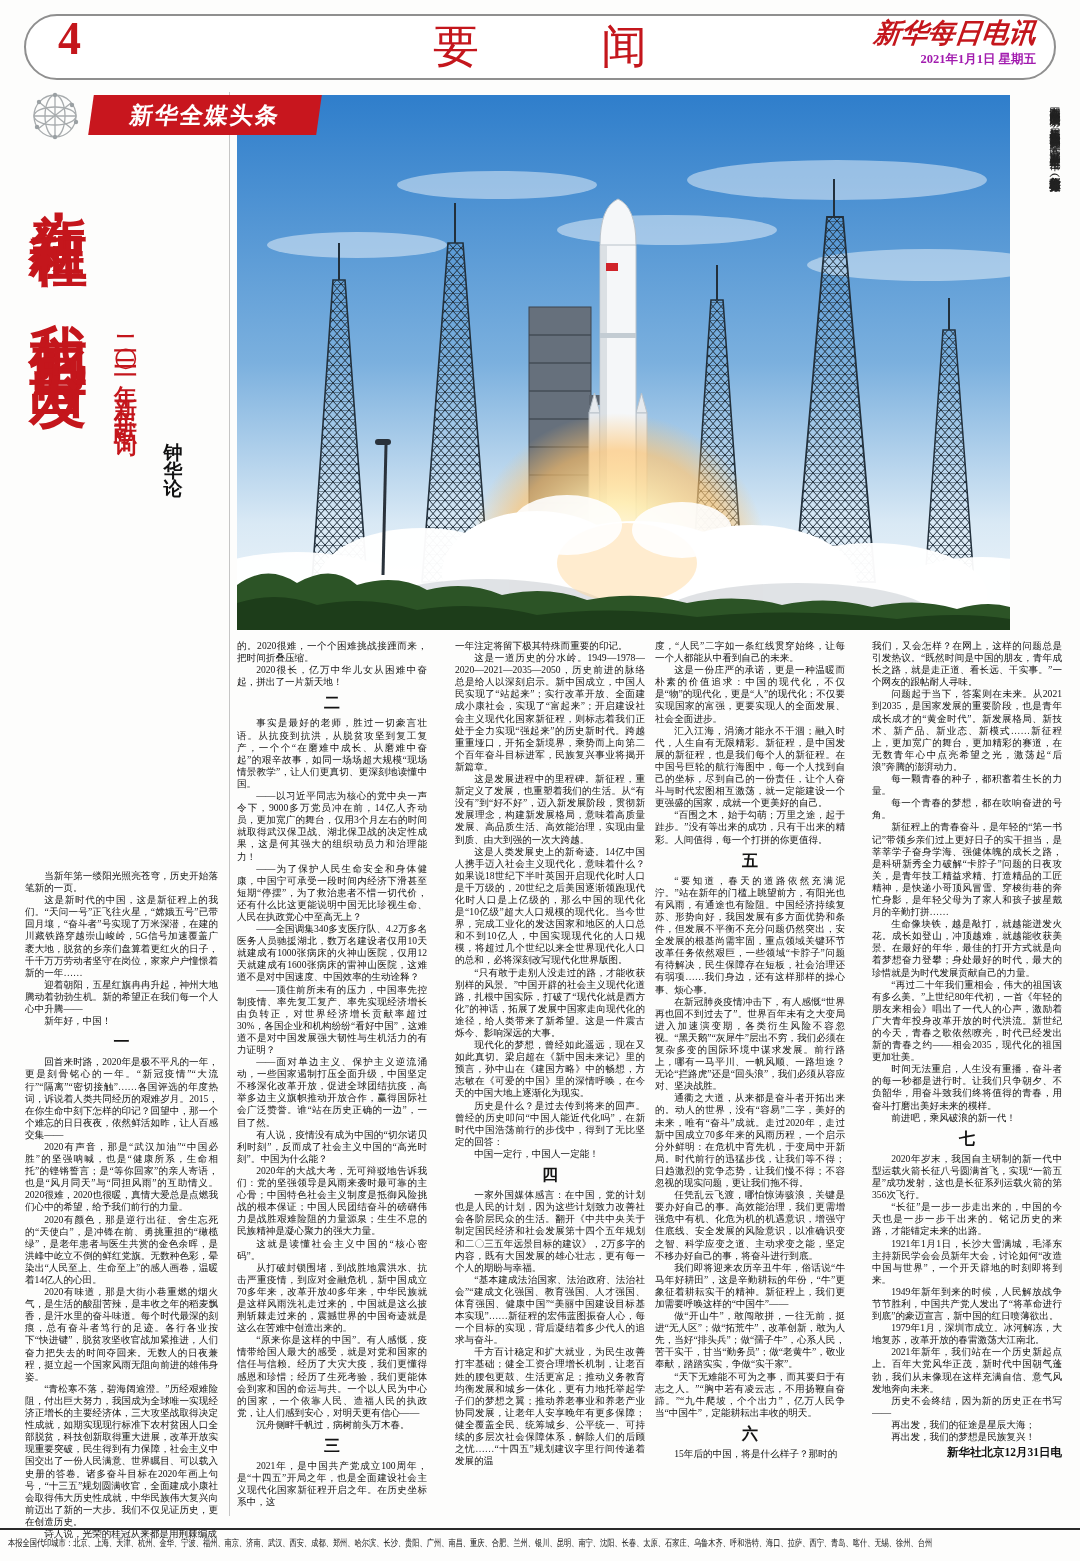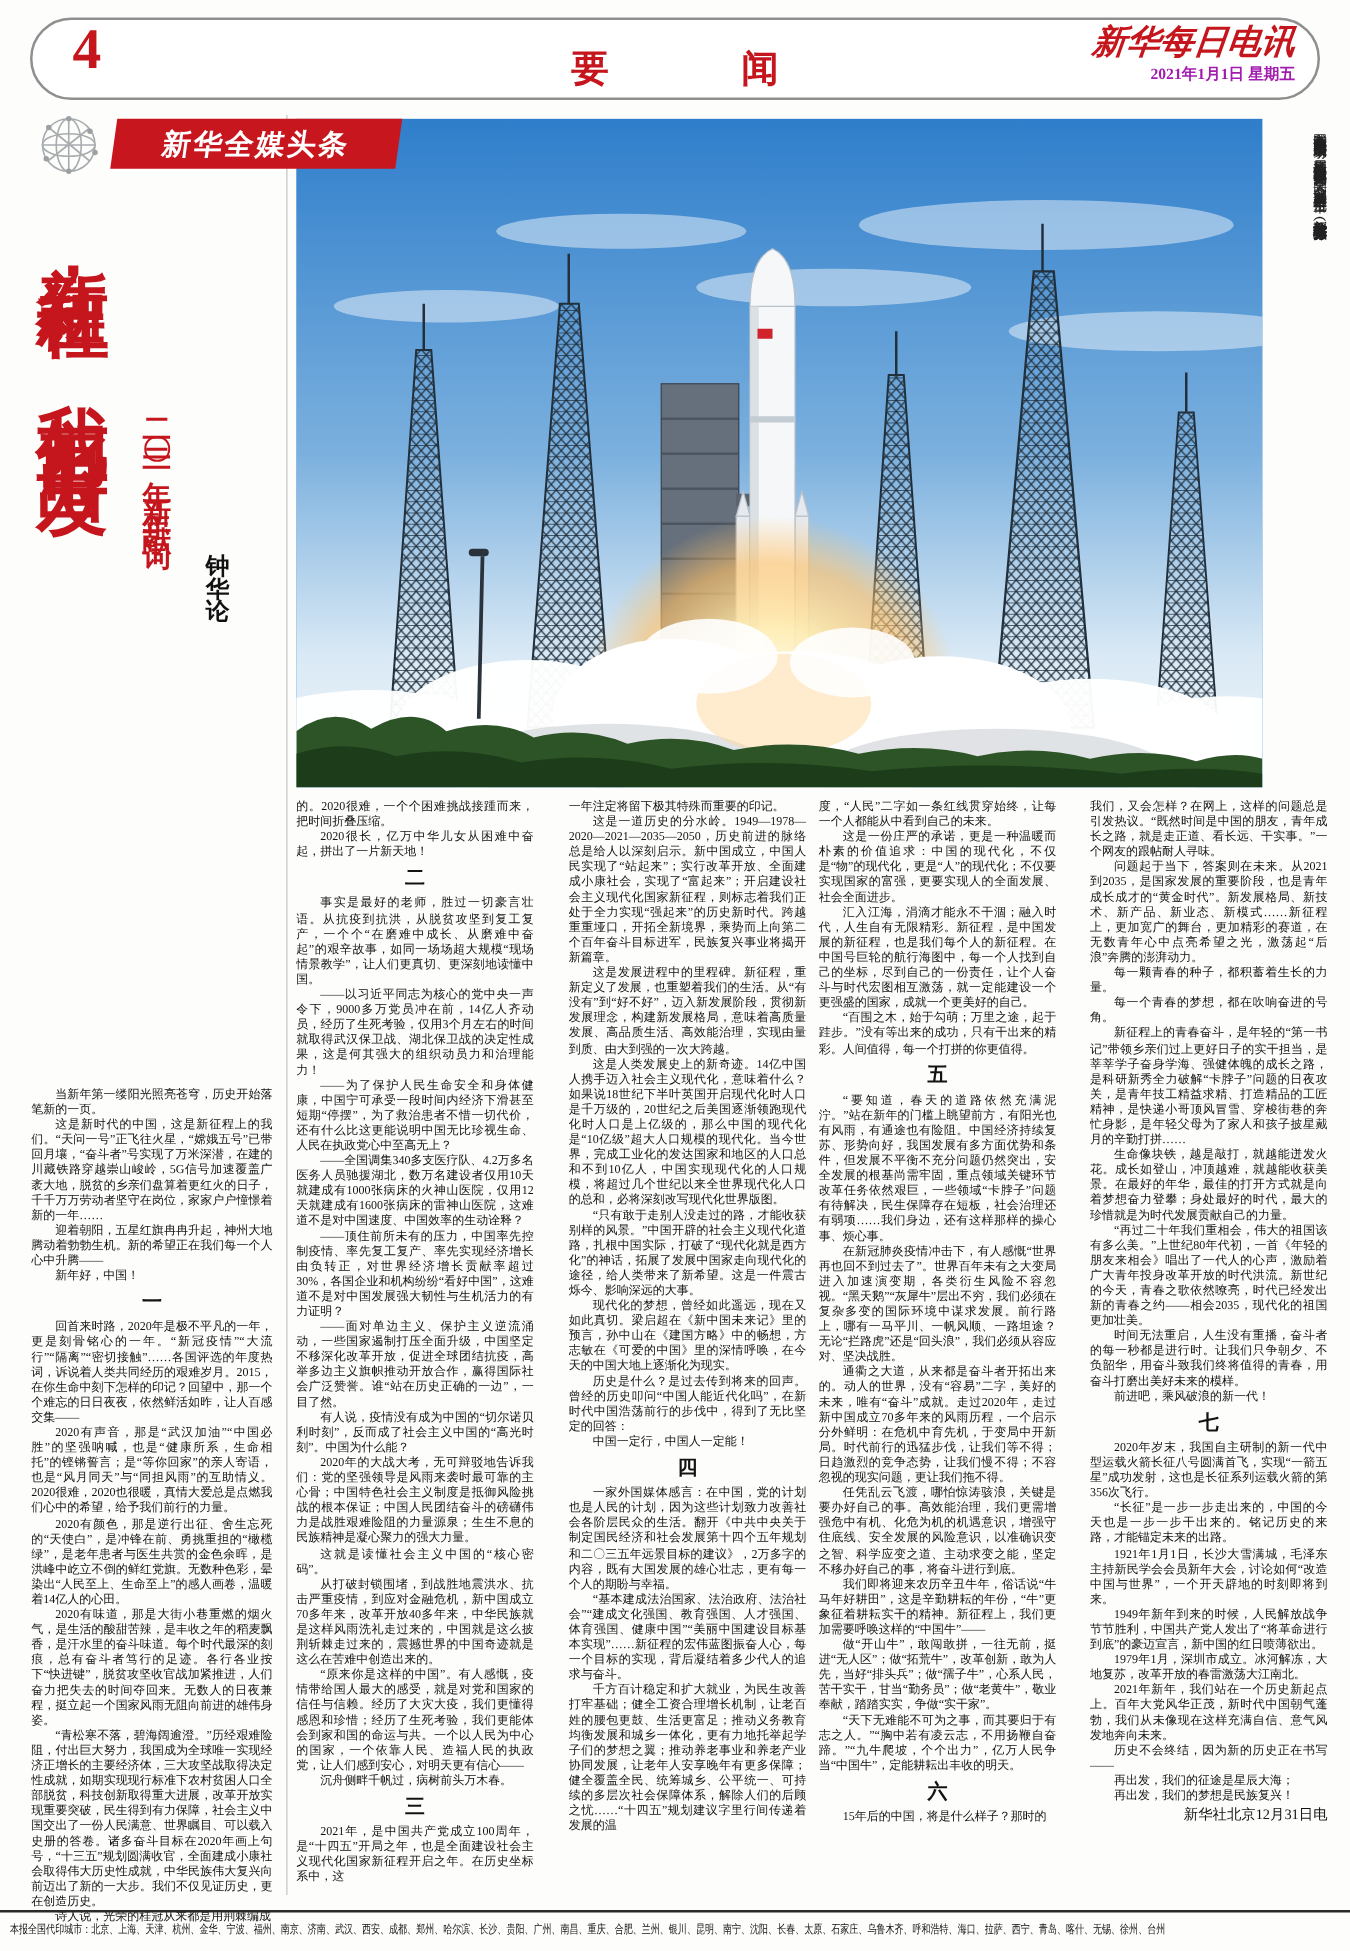--- a/index.html
+++ b/index.html
@@ -4,21 +4,21 @@
 <style>
   html,body{margin:0;padding:0;}
   body{
     width:1080px;height:1561px;position:relative;background:#fdfdfc;
     font-family:"Liberation Serif","DejaVu Serif",serif;color:#1a1a1a;overflow:hidden;
   }
   .abs{position:absolute;}
   
   .header-pill{left:24px;top:14px;width:1028px;height:62px;border:2px solid #8f8f8f;border-radius:36px;background:#fff;}
   .page-num{left:58px;top:16px;font-size:46px;line-height:1;font-weight:bold;color:#c4161c;}
-  .section-title{left:0;width:100%;top:24px;text-align:center;font-size:30px;line-height:1;font-weight:bold;color:#c4161c;letter-spacing:38px;text-indent:38px;margin-top:17px;}
+  .section-title{left:0;width:100%;top:24px;text-align:center;font-size:46px;line-height:1;font-weight:normal;color:#c4161c;letter-spacing:38px;text-indent:38px;}
   .masthead{right:44px;top:20px;text-align:right;}
   .masthead .logo{color:#c4161c;font-weight:bold;font-style:italic;font-size:27px;line-height:1;display:inline-block;transform:skewX(-6deg);}
   .masthead .date{font-size:12.5px;color:#a21caf;margin-top:4px;font-weight:bold;}
   
   .badge{left:25px;top:90px;width:290px;height:52px;z-index:5;}
   .badge .globe{position:absolute;left:0;top:1px;}
   .badge .box{position:absolute;left:66px;top:5px;width:228px;height:40px;background:#c8161e;transform:skewX(-8deg);
     display:flex;align-items:center;justify-content:center;}
   .badge .box span{color:#fff;font-size:23px;font-weight:bold;font-family:"Liberation Sans","DejaVu Sans",sans-serif;letter-spacing:2px;}
   
@@ -32,21 +32,21 @@
   
   .col{position:absolute;top:640px;width:190px;height:878px;overflow:hidden;font-size:9.6px;line-height:12.1px;text-align:justify;color:#121212;}
   #colA{left:25px;top:870px;width:193px;height:688px;}
   #colB{left:237px;}
   #colC{left:455px;}
   #colD{left:655px;}
   #colE{left:872px;width:190px;}
   .para{margin:0;text-indent:2em;}
   .cont{text-indent:0;}
   .sec-num{text-align:center;font-size:16px;font-weight:bold;margin:9px 0 8px 0;}
-  .sign{text-align:right;font-weight:normal;font-size:11.5px;text-indent:0;margin-top:3px;}
+  .sign{text-align:right;font-weight:bold;font-size:11.5px;text-indent:0;margin-top:3px;}
   
   .divider-v{left:229px;top:92px;width:1px;height:1424px;background:#c6c6c6;}
   .footer-rule{left:0;top:1528px;width:1080px;height:2px;background:#2b2b2b;}
   .footer-text{left:8px;top:1537px;width:1420px;font-size:9.5px;color:#111;white-space:nowrap;
     transform:scaleX(0.76);transform-origin:0 0;font-family:"Liberation Sans","DejaVu Sans",sans-serif;}
 </style>
 </head>
 <body>
 
 <div class="abs header-pill"></div>
@@ -198,21 +198,21 @@
     <p class="para">2020有颜色，那是逆行出征、舍生忘死的“天使白”，是冲锋在前、勇挑重担的“橄榄绿”，是老年患者与医生共赏的金色余晖，是洪峰中屹立不倒的鲜红党旗。无数种色彩，晕染出“人民至上、生命至上”的感人画卷，温暖着14亿人的心田。</p>
     <p class="para">2020有味道，那是大街小巷重燃的烟火气，是生活的酸甜苦辣，是丰收之年的稻麦飘香，是汗水里的奋斗味道。每个时代最深的刻痕，总有奋斗者笃行的足迹。各行各业按下“快进键”，脱贫攻坚收官战加紧推进，人们奋力把失去的时间夺回来。无数人的日夜兼程，挺立起一个国家风雨无阻向前进的雄伟身姿。</p>
     <p class="para">“青松寒不落，碧海阔逾澄。”历经艰难险阻，付出巨大努力，我国成为全球唯一实现经济正增长的主要经济体，三大攻坚战取得决定性成就，如期实现现行标准下农村贫困人口全部脱贫，科技创新取得重大进展，改革开放实现重要突破，民生得到有力保障，社会主义中国交出了一份人民满意、世界瞩目、可以载入史册的答卷。诸多奋斗目标在2020年画上句号，“十三五”规划圆满收官，全面建成小康社会取得伟大历史性成就，中华民族伟大复兴向前迈出了新的一大步。我们不仅见证历史，更在创造历史。</p>
     <p class="para">诗人说，光荣的桂冠从来都是用荆棘编成</p>
   </div>
 <div id="colB" class="col">
     <p class="para cont">的。2020很难，一个个困难挑战接踵而来，把时间折叠压缩。</p>
     <p class="para">2020很长，亿万中华儿女从困难中奋起，拼出了一片新天地！</p>
     <div class="sec-num">二</div>
     <p class="para">事实是最好的老师，胜过一切豪言壮语。从抗疫到抗洪，从脱贫攻坚到复工复产，一个个“在磨难中成长、从磨难中奋起”的艰辛故事，如同一场场超大规模“现场情景教学”，让人们更真切、更深刻地读懂中国。</p>
-    <p class="para">——以习近平同志为核心的党中央一声令下，9000多万党员冲在前，14亿人齐动员，经历了生死考验，仅用3个月左右的时间就取得武汉保卫战、湖北保卫战的决定性成果，这是何其强大的组织动员力和治理能力！</p>
+    <p class="para">——以习近平同志为核心的党中央一声令下，9000多万党员冲在前，14亿人齐动员，更加宽广的舞台，仅用3个月左右的时间就取得武汉保卫战、湖北保卫战的决定性成果，这是何其强大的组织动员力和治理能力！</p>
     <p class="para">——为了保护人民生命安全和身体健康，中国宁可承受一段时间内经济下滑甚至短期“停摆”，为了救治患者不惜一切代价，还有什么比这更能说明中国无比珍视生命、人民在执政党心中至高无上？</p>
     <p class="para">——全国调集340多支医疗队、4.2万多名医务人员驰援湖北，数万名建设者仅用10天就建成有1000张病床的火神山医院，仅用12天就建成有1600张病床的雷神山医院，这难道不是对中国速度、中国效率的生动诠释？</p>
     <p class="para">——顶住前所未有的压力，中国率先控制疫情、率先复工复产、率先实现经济增长由负转正，对世界经济增长贡献率超过30%，各国企业和机构纷纷“看好中国”，这难道不是对中国发展强大韧性与生机活力的有力证明？</p>
     <p class="para">——面对单边主义、保护主义逆流涌动，一些国家遏制打压全面升级，中国坚定不移深化改革开放，促进全球团结抗疫，高举多边主义旗帜推动开放合作，赢得国际社会广泛赞誉。谁“站在历史正确的一边”，一目了然。</p>
     <p class="para">有人说，疫情没有成为中国的“切尔诺贝利时刻”，反而成了社会主义中国的“高光时刻”。中国为什么能？</p>
     <p class="para">2020年的大战大考，无可辩驳地告诉我们：党的坚强领导是风雨来袭时最可靠的主心骨；中国特色社会主义制度是抵御风险挑战的根本保证；中国人民团结奋斗的磅礴伟力是战胜艰难险阻的力量源泉；生生不息的民族精神是凝心聚力的强大力量。</p>
     <p class="para">这就是读懂社会主义中国的“核心密码”。</p>
     <p class="para">从打破封锁围堵，到战胜地震洪水、抗击严重疫情，到应对金融危机，新中国成立70多年来，改革开放40多年来，中华民族就是这样风雨洗礼走过来的，中国就是这么披荆斩棘走过来的，震撼世界的中国奇迹就是这么在苦难中创造出来的。</p>
     <p class="para">“原来你是这样的中国”。有人感慨，疫情带给国人最大的感受，就是对党和国家的信任与信赖。经历了大灾大疫，我们更懂得感恩和珍惜；经历了生死考验，我们更能体会到家和国的命运与共。一个以人民为中心的国家，一个依靠人民、造福人民的执政党，让人们感到安心，对明天更有信心——</p>
     <p class="para">沉舟侧畔千帆过，病树前头万木春。</p>

